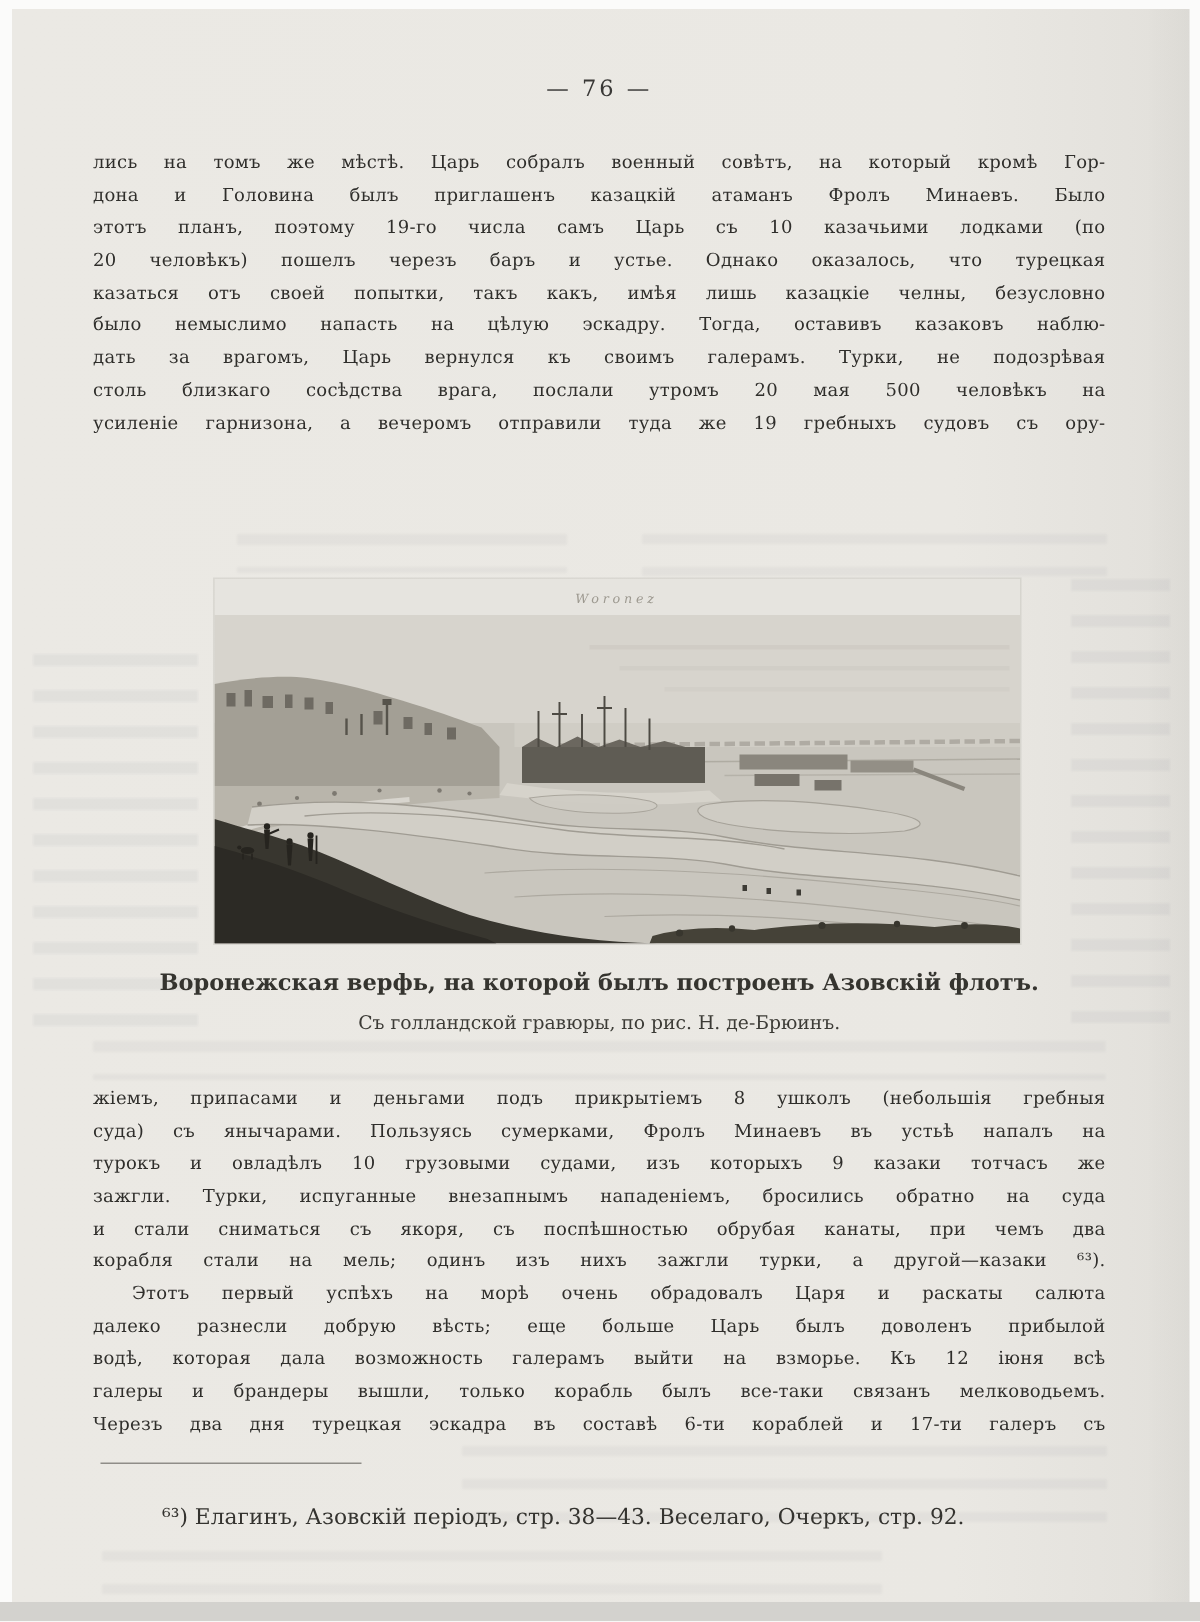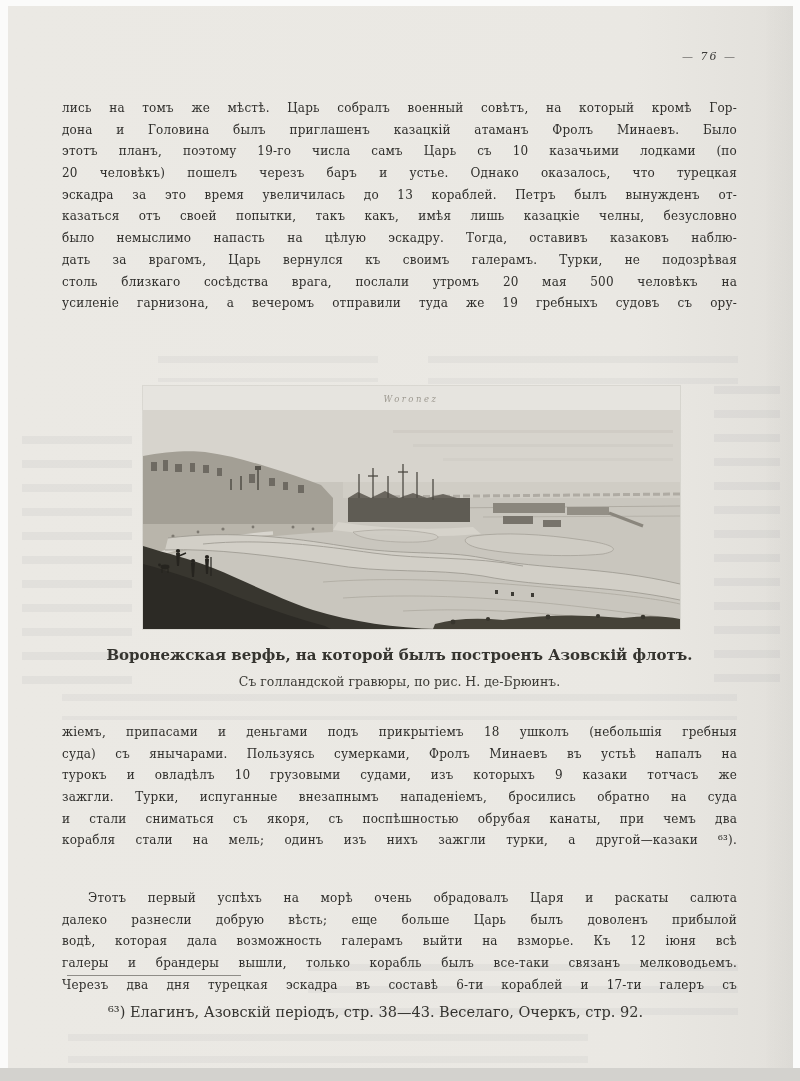--- a/index.html
+++ b/index.html
@@ -7,27 +7,27 @@
 
   .scan{position:relative;width:800px;height:1081px;background:#fbfbfa;overflow:hidden;}
 
   .page{position:absolute;left:8px;top:6px;width:785px;height:1062px;
         background:linear-gradient(90deg,#ebe9e4 0%,#eae8e3 80%,#e3e1dc 97%,#e7e5e0 100%);}
   .page::after{content:'';position:absolute;top:0;right:0;width:28px;height:100%;
         background:linear-gradient(90deg,rgba(90,90,88,0) 0%,rgba(90,90,88,.08) 100%);pointer-events:none;}
 
   .bottom-strip{position:absolute;left:0;right:0;bottom:0;height:13px;background:#d3d2ce;}
 
-  .pagenum{position:absolute;left:54px;top:44px;width:675px;text-align:right;
-        font-size:11px;letter-spacing:2px;color:#3a3937;font-style:italic;}
+  .pagenum{position:absolute;left:54px;top:44px;width:675px;text-align:center;
+        font-size:15px;letter-spacing:2px;color:#3a3937;}
 
   .para{position:absolute;left:54px;width:675px;color:#2f2e2b;}
   .line{display:block;height:21.7px;line-height:21.7px;font-size:12px;
         text-align:justify;text-align-last:justify;white-space:nowrap;letter-spacing:.2px;}
-  .line.indent{padding-left:26px;margin-top:36px;}
+  .line.indent{padding-left:26px;}
   #p1{top:92px;}
   #p2{top:716px;}
   #p3{top:846px;}
 
   .figure{position:absolute;left:135px;top:380px;width:537px;height:243px;
         box-shadow:0 0 0 1px rgba(120,118,110,.15);}
   .figure svg{display:block;width:537px;height:243px;}
 
   .caption1{position:absolute;left:54px;top:640px;width:675px;text-align:center;
         font-size:15px;color:#35342f;font-weight:bold;}
@@ -56,21 +56,20 @@
     <div class="bleed col" style="left:14px;top:430px;width:110px;height:250px;"></div>
     <div class="bleed" style="left:54px;top:688px;width:675px;height:26px;"></div>
     <div class="bleed" style="left:300px;top:958px;width:430px;height:64px;"></div>
     <div class="bleed" style="left:60px;top:1028px;width:520px;height:32px;"></div>
 
     <div class="para" id="p1">
       <span class="line">лись на томъ же мѣстѣ. Царь собралъ военный совѣтъ, на который кромѣ Гор-</span>
       <span class="line">дона и Головина былъ приглашенъ казацкій атаманъ Фролъ Минаевъ. Было</span>
       <span class="line">этотъ планъ, поэтому 19-го числа самъ Царь съ 10 казачьими лодками (по</span>
       <span class="line">20 человѣкъ) пошелъ черезъ баръ и устье. Однако оказалось, что турецкая</span>
-      <span class="line">эскадра за это время увеличилась до 13 кораблей. Петръ былъ вынужденъ от-</span>
       <span class="line">казаться отъ своей попытки, такъ какъ, имѣя лишь казацкіе челны, безусловно</span>
       <span class="line">было немыслимо напасть на цѣлую эскадру. Тогда, оставивъ казаковъ наблю-</span>
       <span class="line">дать за врагомъ, Царь вернулся къ своимъ галерамъ. Турки, не подозрѣвая</span>
       <span class="line">столь близкаго сосѣдства врага, послали утромъ 20 мая 500 человѣкъ на</span>
       <span class="line">усиленіе гарнизона, а вечеромъ отправили туда же 19 гребныхъ судовъ съ ору-</span>
     </div>
 
     <div class="figure">
       <svg viewBox="0 0 537 243" xmlns="http://www.w3.org/2000/svg">
 
@@ -190,21 +189,21 @@
           <circle cx="455" cy="230" r="2.1"></circle>
             <circle cx="500" cy="231" r="2.3"></circle>
         </g>
       </svg>
     </div>
 
     <div class="caption1">Воронежская верфь, на которой былъ построенъ Азовскій флотъ.</div>
     <div class="caption2">Съ голландской гравюры, по рис. Н. де-Брюинъ.</div>
 
     <div class="para" id="p2">
-      <span class="line">жіемъ, припасами и деньгами подъ прикрытіемъ 18 ушколъ (небольшія гребныя</span>
+      <span class="line">жіемъ, припасами и деньгами подъ прикрытіемъ 8 ушколъ (небольшія гребныя</span>
       <span class="line">суда) съ янычарами. Пользуясь сумерками, Фролъ Минаевъ въ устьѣ напалъ на</span>
       <span class="line">турокъ и овладѣлъ 10 грузовыми судами, изъ которыхъ 9 казаки тотчасъ же</span>
       <span class="line">зажгли. Турки, испуганные внезапнымъ нападеніемъ, бросились обратно на суда</span>
       <span class="line">и стали сниматься съ якоря, съ поспѣшностью обрубая канаты, при чемъ два</span>
       <span class="line">корабля стали на мель; одинъ изъ нихъ зажгли турки, а другой—казаки ⁶³).</span>
     </div>
 
     <div class="para" id="p3">
       <span class="line indent">Этотъ первый успѣхъ на морѣ очень обрадовалъ Царя и раскаты салюта</span>
       <span class="line">далеко разнесли добрую вѣсть; еще больше Царь былъ доволенъ прибылой</span>

